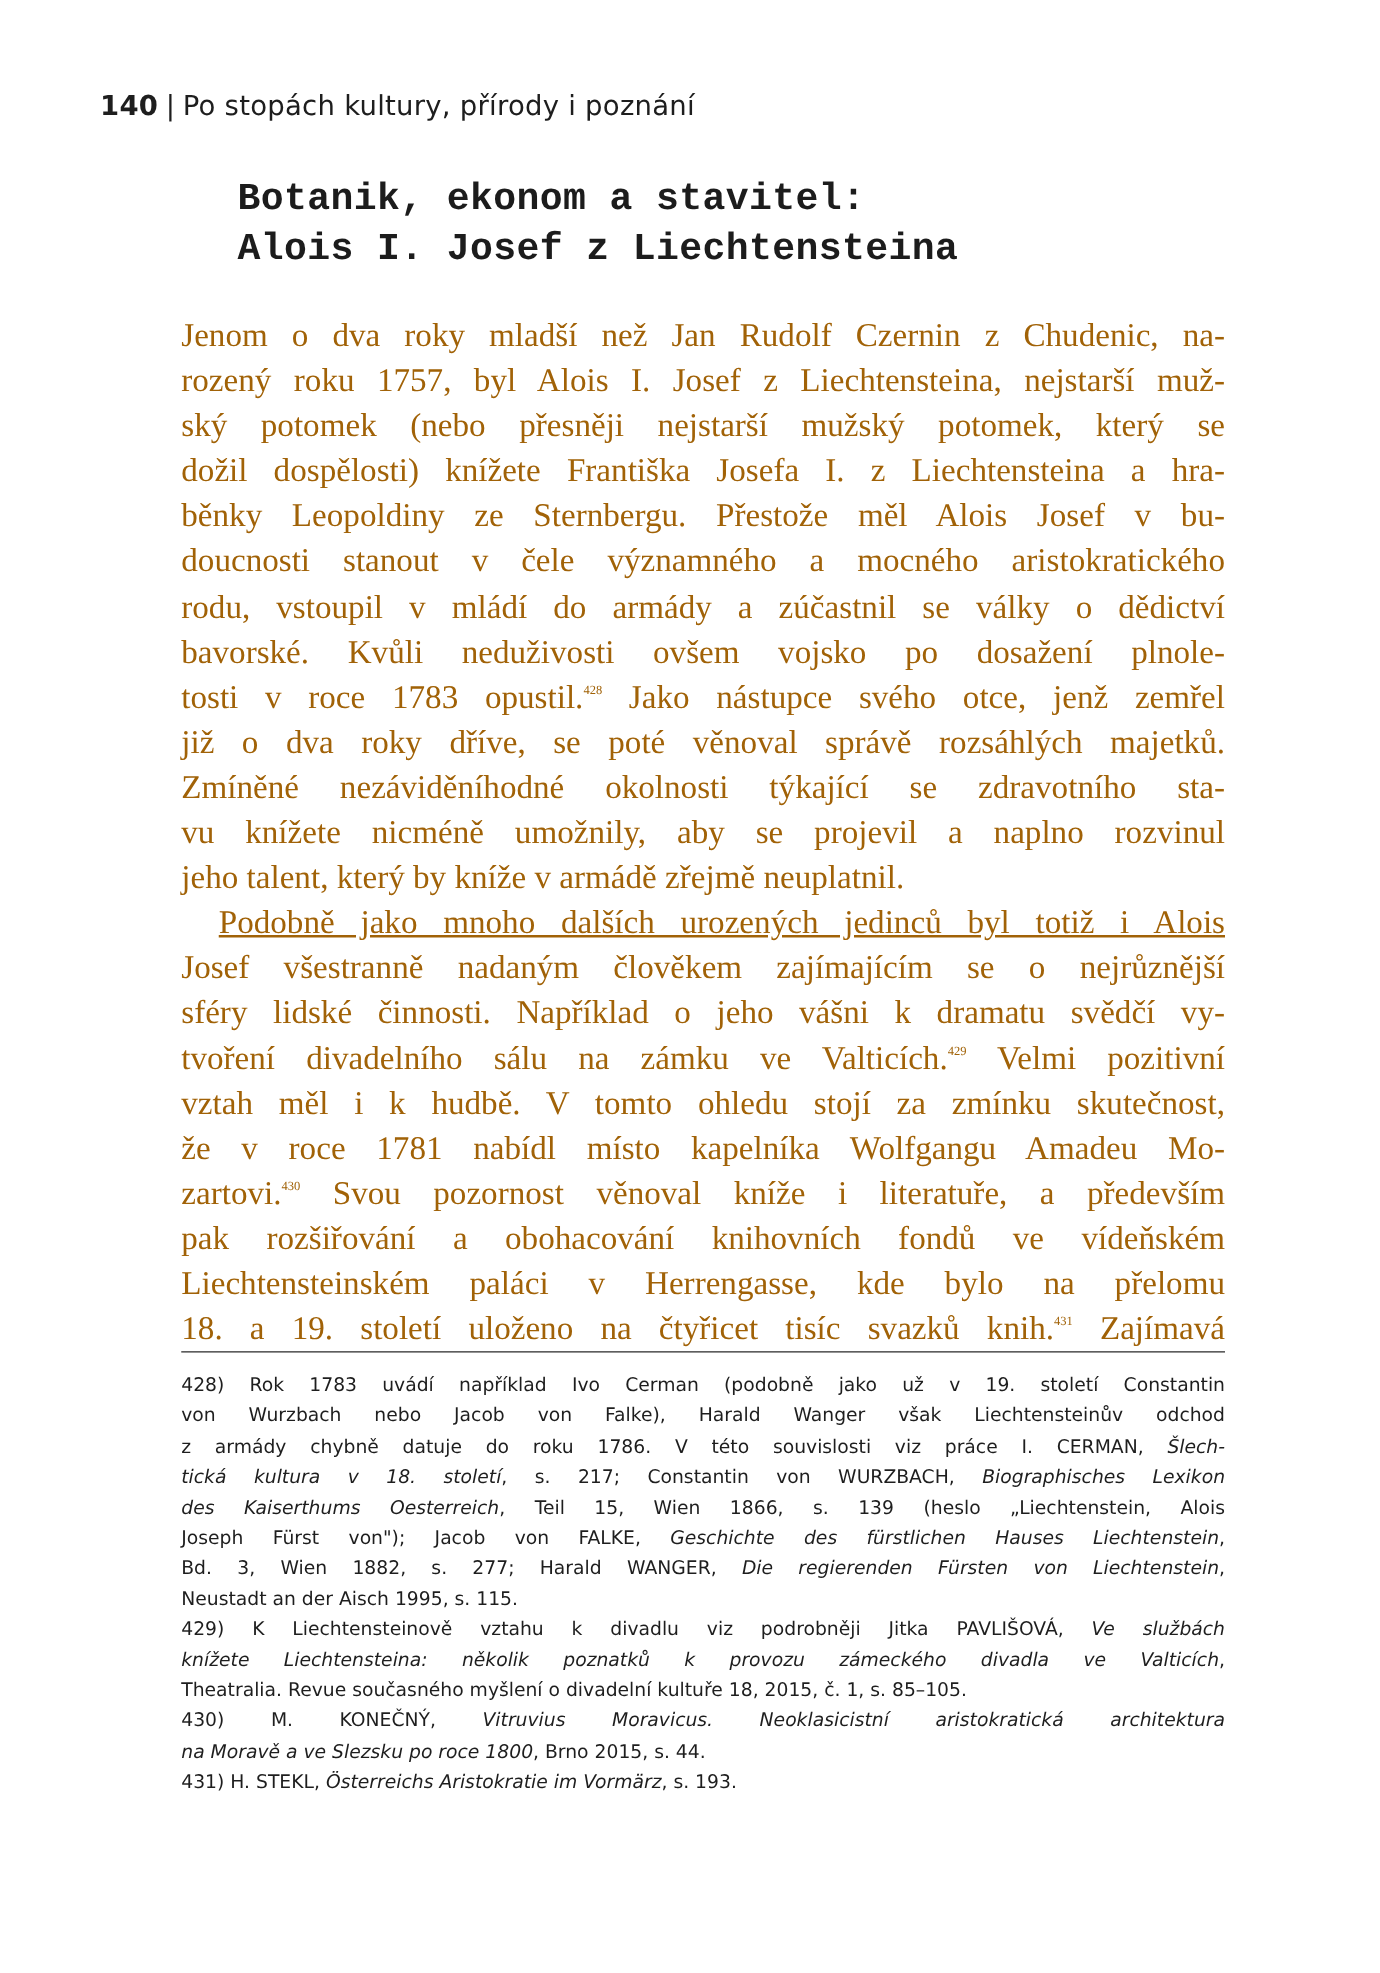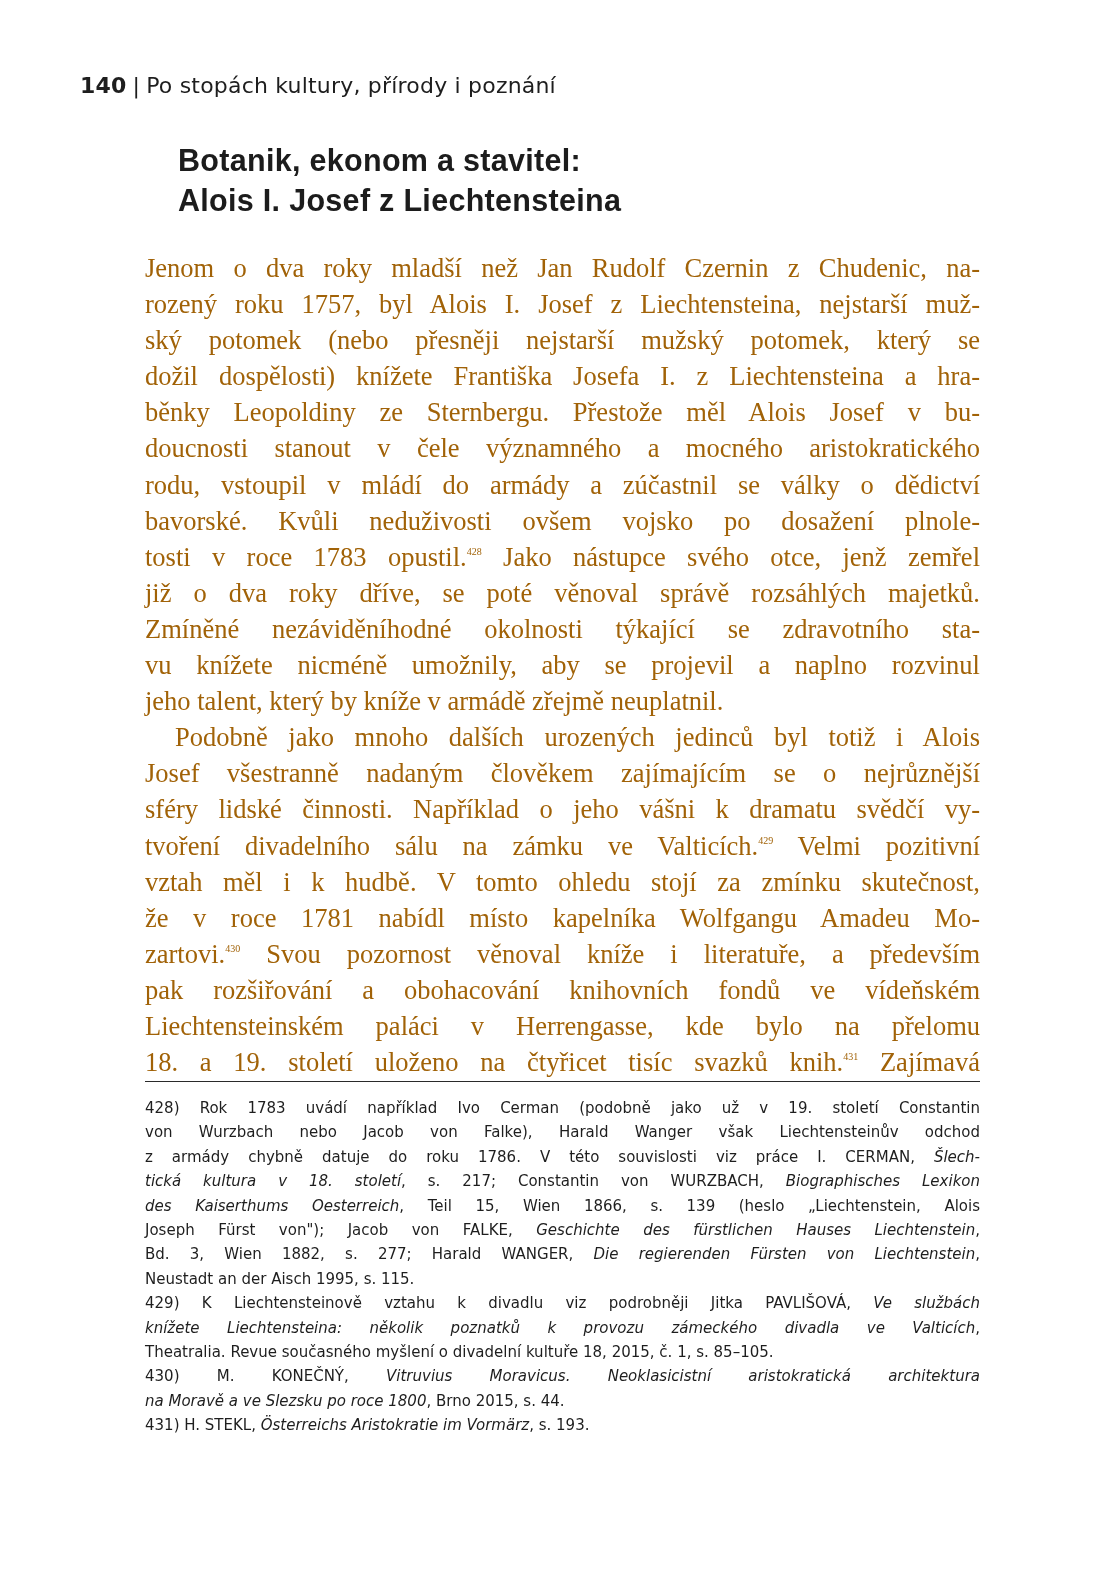--- a/index.html
+++ b/index.html
@@ -25,24 +25,24 @@
       letter-spacing: 0.2px;
     }
     .running-head .page-num {
       font-weight: bold;
     }
     .running-head .sep {
       margin: 0 6px;
     }
     .chapter-title {
       position: absolute;
-      left: 178px;
+      left: 190px;
       top: 140px;
       margin: 0;
-      font-family: Liberation Sans, sans-serif;
+      font-family: Liberation Mono, monospace;
       font-weight: bold;
       font-size: 30.5px;
       line-height: 40px;
       color: #1c1c1c;
       letter-spacing: 0.3px;
     }
     .chapter-title span {
       display: block;
       white-space: nowrap;
     }
@@ -61,20 +61,21 @@
       white-space: nowrap;
       text-align: justify;
       text-align-last: justify;
       height: 36.1px;
     }
     .body-text .line.last {
       text-align-last: left;
     }
     .body-text .line.indent {
       text-indent: 30px;
+      text-decoration: underline;
     }
     sup.fn {
       font-size: 10px;
       vertical-align: 11px;
       line-height: 0;
     }
     .fn-rule {
       position: absolute;
       left: 145px;
       top: 1081px;

